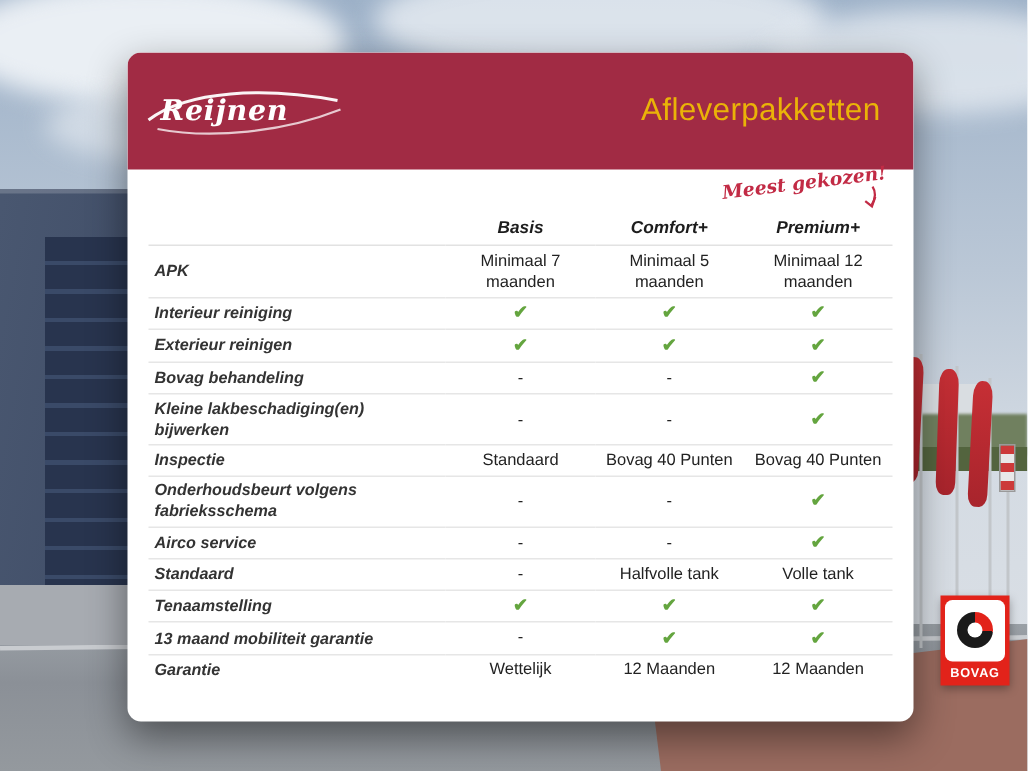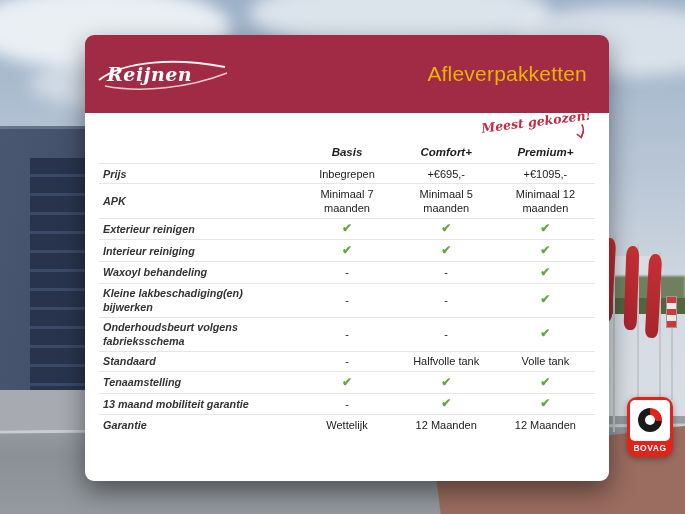--- a/index.html
+++ b/index.html
@@ -49,21 +49,21 @@
   col.lblcol{width:40%;}
   col.valcol{width:20%;}
   th{font-style:italic;font-weight:bold;font-size:11.5px;color:#1d1d1d;text-align:center;padding:5px 2px;border-bottom:1px solid #e2e2e2;}
   td{font-size:11px;color:#222;padding:2.5px 4px;border-bottom:1px solid #e6e6e6;line-height:1.3;vertical-align:middle;}
   td.lbl{font-style:italic;font-weight:bold;color:#333;text-align:left;font-size:10.8px;}
   td.val{text-align:center;}
   td.val.check{color:#64A53F;font-weight:bold;font-size:12px;}
   tbody tr:last-child td{border-bottom:none;}
 
   
-  .bovag{position:absolute;left:627px;top:397px;width:46px;height:60px;background:#e2231a;border-radius:10px;padding:3px;box-sizing:border-box;display:flex;flex-direction:column;box-shadow:0 2px 6px rgba(0,0,0,.35);}
+  .bovag{position:absolute;left:627px;top:397px;width:46px;height:60px;background:#e2231a;border-radius:0;padding:3px;box-sizing:border-box;display:flex;flex-direction:column;box-shadow:0 2px 6px rgba(0,0,0,.35);}
   .bovag-inner{background:#fff;border-radius:5px;flex:1;display:flex;align-items:center;justify-content:center;}
   .bovag-circle{width:24px;height:24px;border-radius:50%;background:conic-gradient(#e2231a 0 95deg,#1a1a1a 95deg 360deg);position:relative;}
   .bovag-circle::after{content:'';position:absolute;inset:7px;background:#fff;border-radius:50%;}
   .bovag-text{color:#fff;font-size:8.5px;font-weight:bold;text-align:center;padding:2.5px 0 1px;letter-spacing:.5px;}
 </style>
 </head>
 <body>
 
 <div class="stage">
 
@@ -121,57 +121,63 @@
         <thead>
           <tr>
             <th></th>
             <th>Basis</th>
             <th>Comfort+</th>
             <th>Premium+</th>
           </tr>
         </thead>
         <tbody>
           <tr>
-            <td class="lbl">Prijs</td>
-            <td class="val">Inbegrepen</td>
-            <td class="val">+€695,-</td>
-            <td class="val">+€1095,-</td>
-          </tr>
-          <tr>
             <td class="lbl">APK</td>
             <td class="val">Minimaal 7 maanden</td>
             <td class="val">Minimaal 5 maanden</td>
             <td class="val">Minimaal 12 maanden</td>
           </tr>
           <tr>
+            <td class="lbl">Interieur reiniging</td>
+            <td class="val check">✔</td>
+            <td class="val check">✔</td>
+            <td class="val check">✔</td>
+          </tr>
+          <tr>
             <td class="lbl">Exterieur reinigen</td>
             <td class="val check">✔</td>
             <td class="val check">✔</td>
             <td class="val check">✔</td>
           </tr>
           <tr>
-            <td class="lbl">Interieur reiniging</td>
-            <td class="val check">✔</td>
-            <td class="val check">✔</td>
-            <td class="val check">✔</td>
-          </tr>
-          <tr>
-            <td class="lbl">Waxoyl behandeling</td>
+            <td class="lbl">Bovag behandeling</td>
             <td class="val">-</td>
             <td class="val">-</td>
             <td class="val check">✔</td>
           </tr>
           <tr>
             <td class="lbl">Kleine lakbeschadiging(en) bijwerken</td>
             <td class="val">-</td>
             <td class="val">-</td>
             <td class="val check">✔</td>
           </tr>
           <tr>
+            <td class="lbl">Inspectie</td>
+            <td class="val">Standaard</td>
+            <td class="val">Bovag 40 Punten</td>
+            <td class="val">Bovag 40 Punten</td>
+          </tr>
+          <tr>
             <td class="lbl">Onderhoudsbeurt volgens fabrieksschema</td>
+            <td class="val">-</td>
+            <td class="val">-</td>
+            <td class="val check">✔</td>
+          </tr>
+          <tr>
+            <td class="lbl">Airco service</td>
             <td class="val">-</td>
             <td class="val">-</td>
             <td class="val check">✔</td>
           </tr>
           <tr>
             <td class="lbl">Standaard</td>
             <td class="val">-</td>
             <td class="val">Halfvolle tank</td>
             <td class="val">Volle tank</td>
           </tr>

